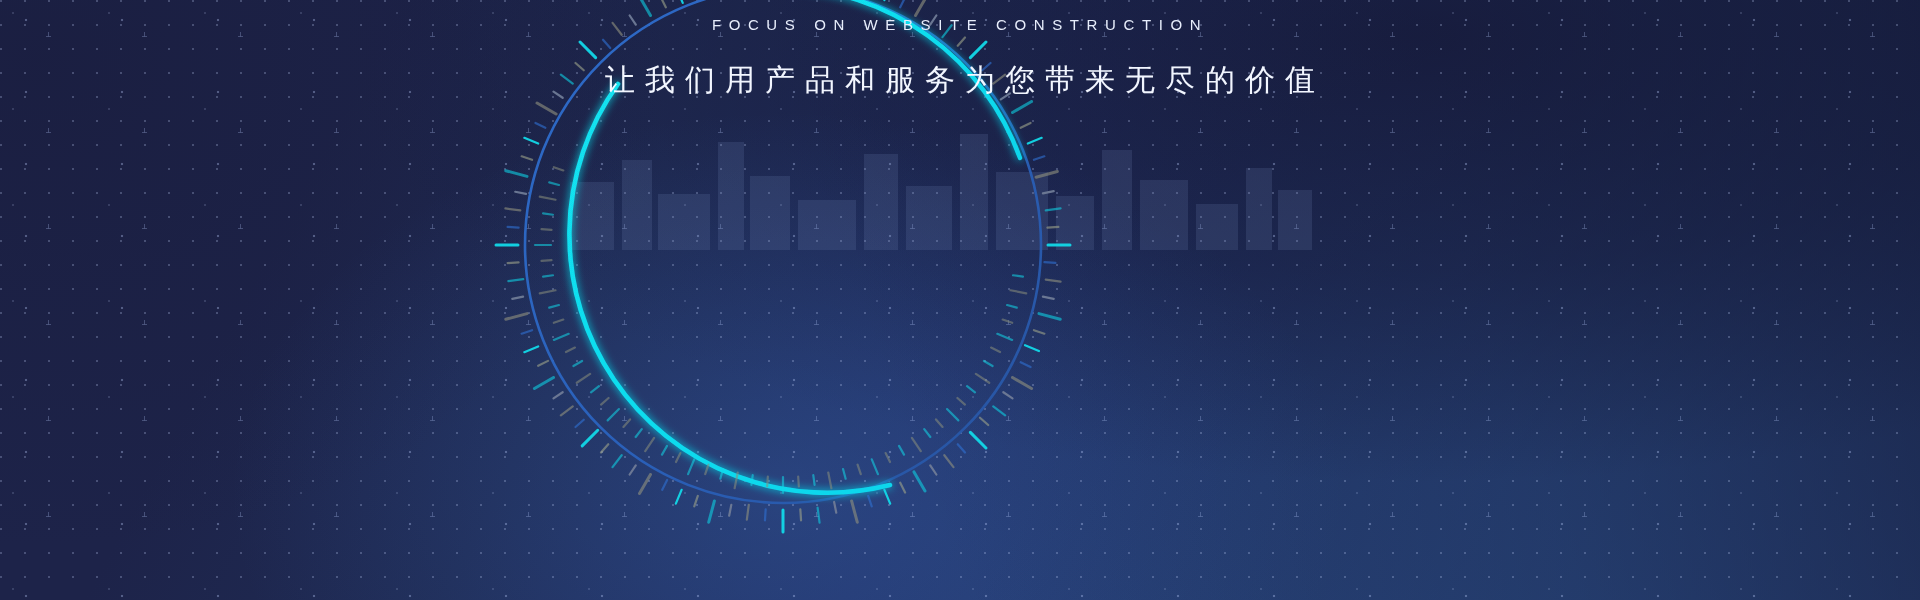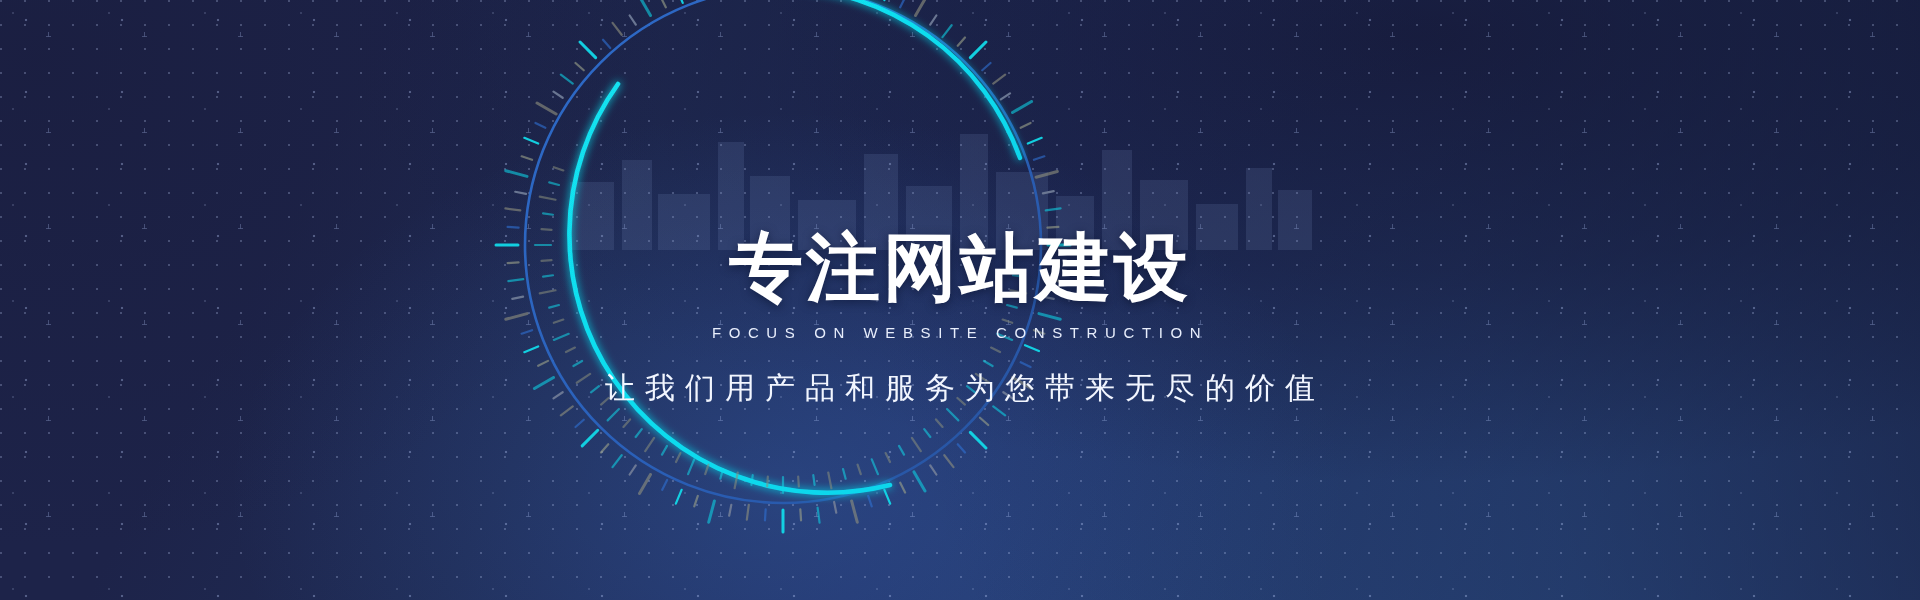--- a/index.html
+++ b/index.html
@@ -405,18 +405,17 @@
           <line x1="81.50" y1="297.83" x2="71.52" y2="297.17" stroke="#8a8f7c" stroke-width="2.2" stroke-linecap="round" opacity="0.55"></line>
           <line x1="82.98" y1="282.72" x2="73.07" y2="281.41" stroke="#12d8e8" stroke-width="2.2" stroke-linecap="round" opacity="0.55"></line>
           <line x1="85.46" y1="267.74" x2="69.77" y2="264.62" stroke="#8a8f7c" stroke-width="2.2" stroke-linecap="round" opacity="0.55"></line>
           <line x1="88.91" y1="252.95" x2="79.25" y2="250.37" stroke="#12d8e8" stroke-width="2.2" stroke-linecap="round" opacity="0.55"></line>
           <line x1="93.31" y1="238.43" x2="83.84" y2="235.21" stroke="#8a8f7c" stroke-width="2.2" stroke-linecap="round" opacity="0.55"></line>
         </g>
     </svg>
   </div>
 
   <div class="content">
-    <div class="title">专注网站建设</div>
     <div class="subtitle-en">FOCUS ON WEBSITE CONSTRUCTION</div>
     <div class="tagline">让我们用产品和服务为您带来无尽的价值</div>
   </div>
 
 </div>
 
 </body></html>

